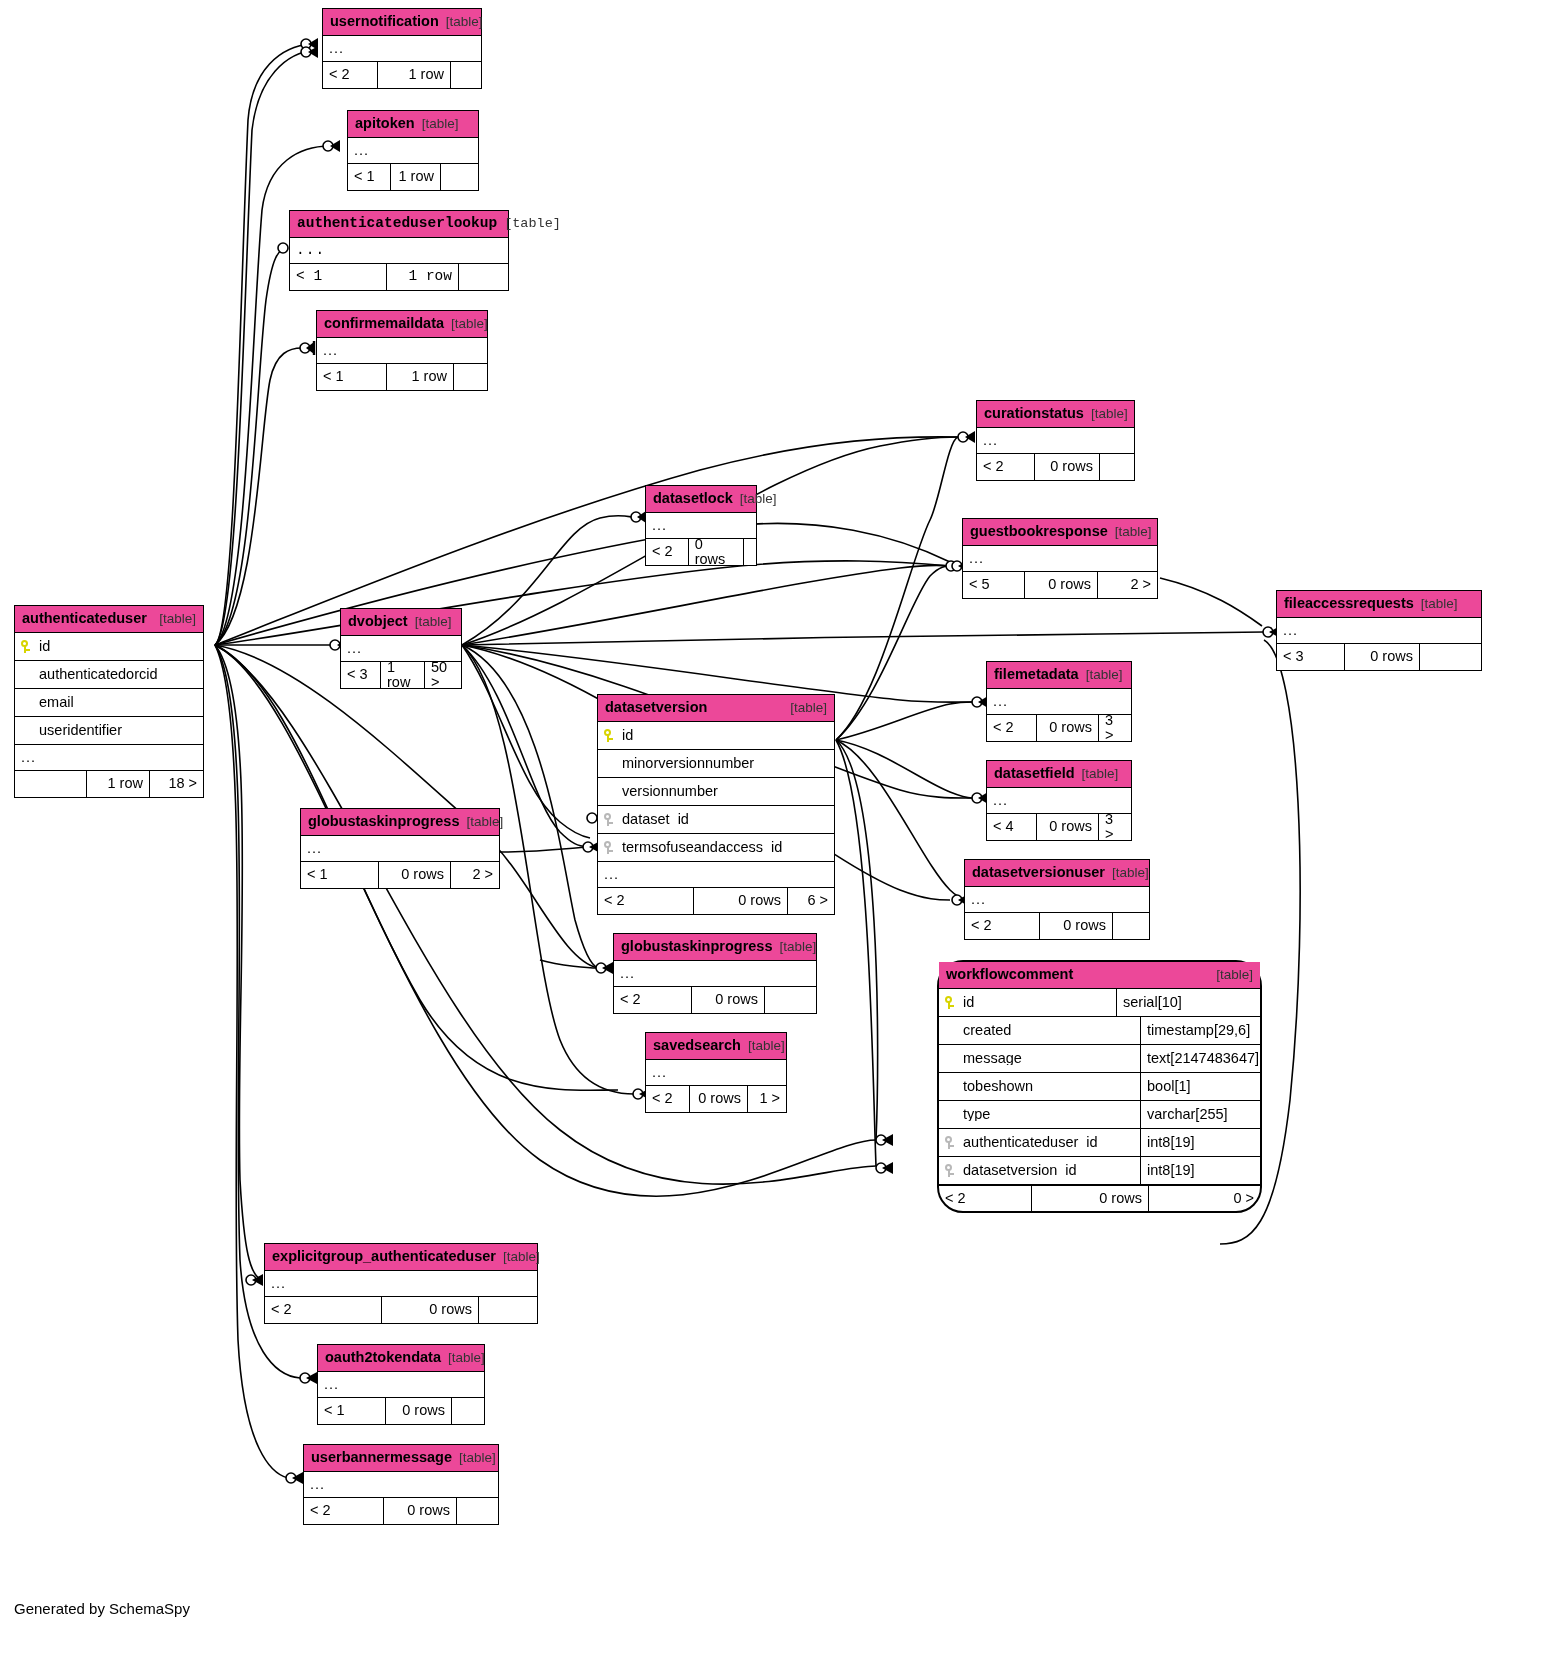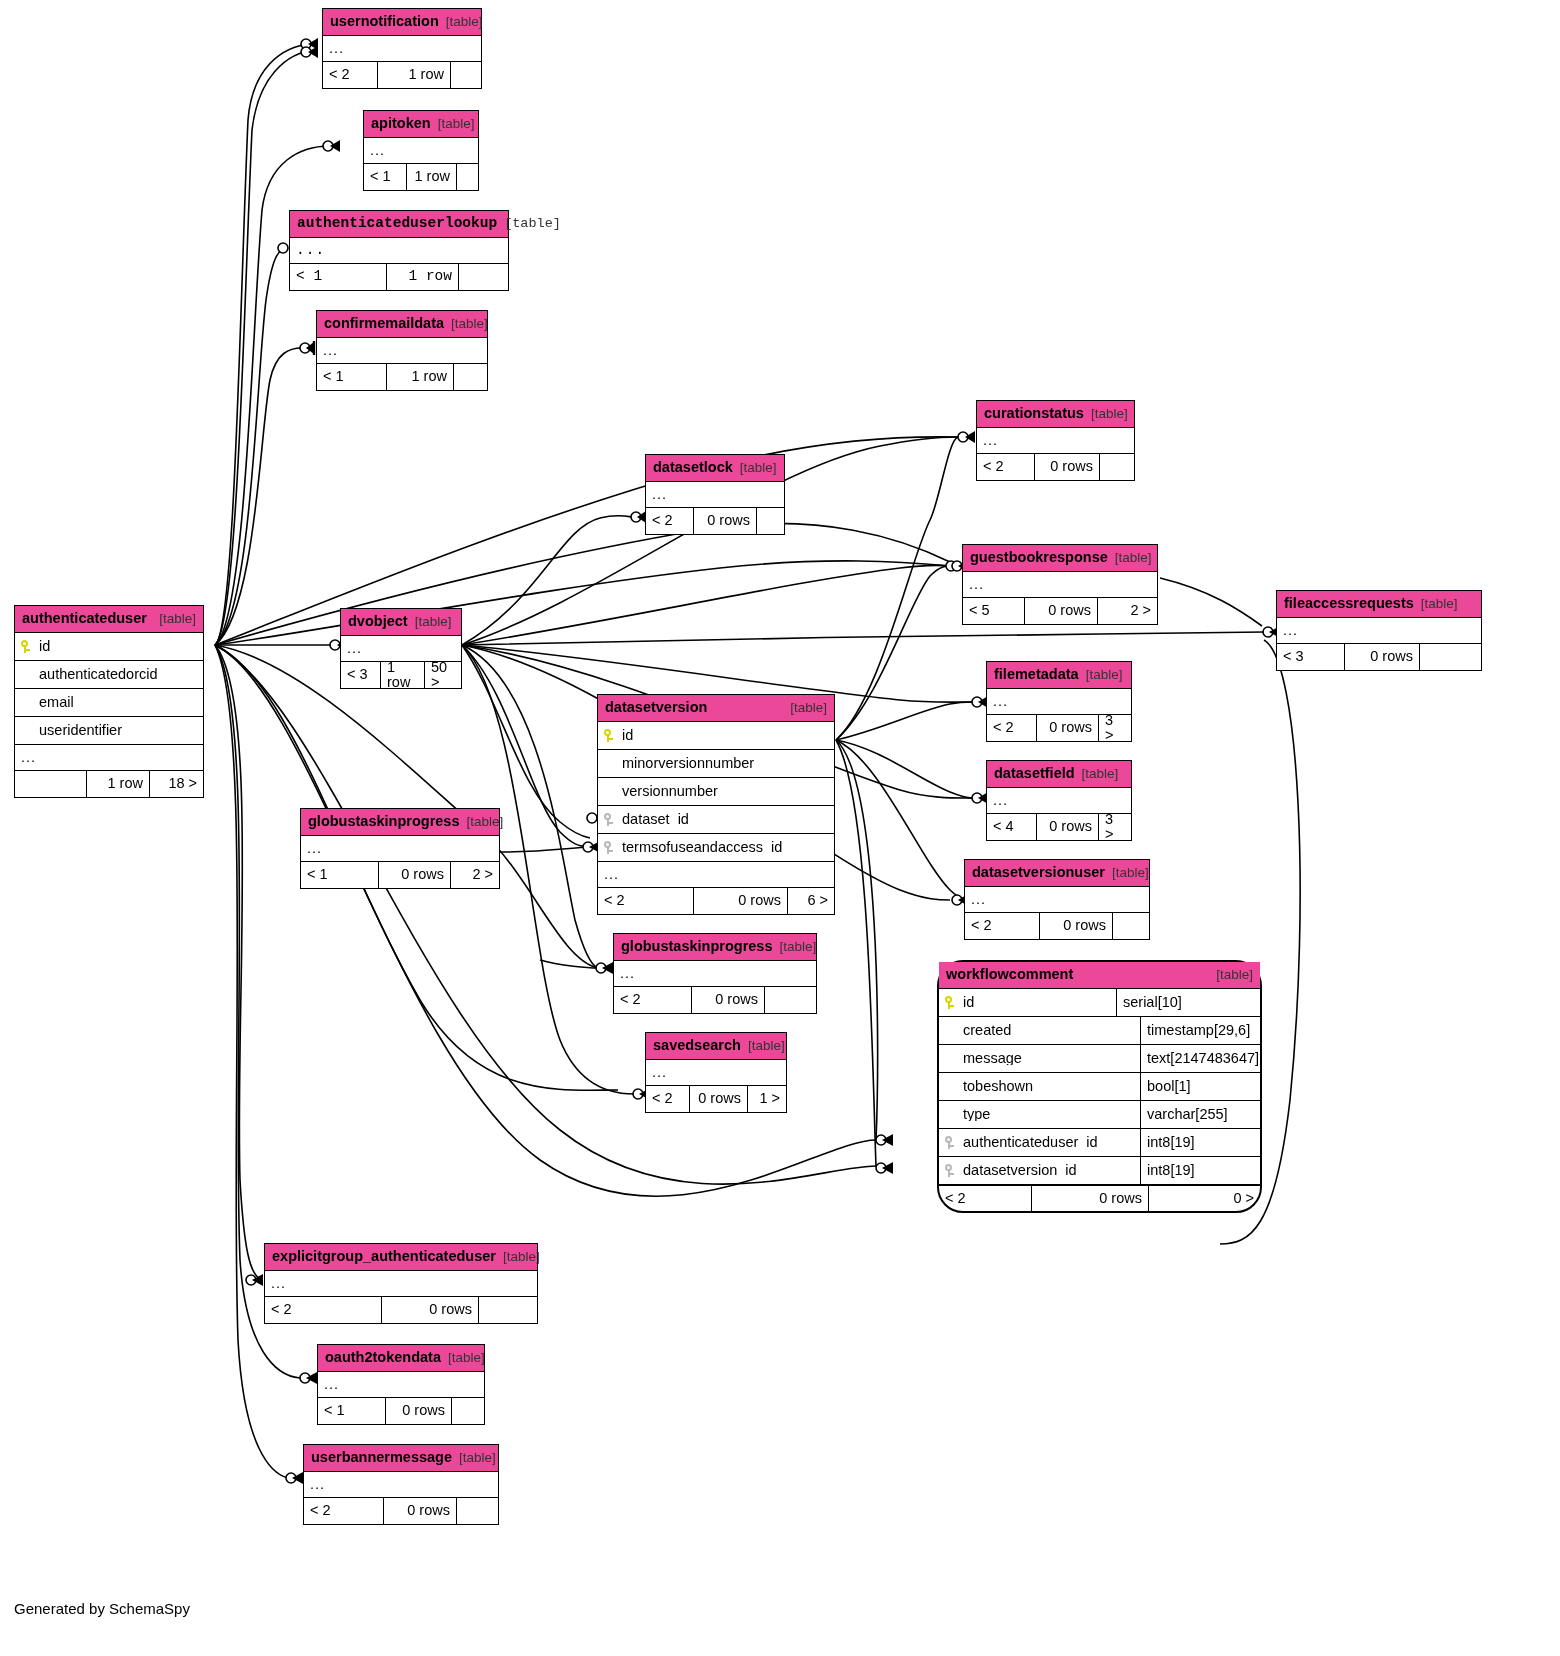--- a/index.html
+++ b/index.html
@@ -274,21 +274,21 @@
       <span class="ttag">[table]</span>
     </div>
     <div class="ellipsis-row">...</div>
     <div class="footer">
       <div class="fcell fleft" style="width:55px;">&lt; 2</div>
       <div class="fcell fright" style="width:73px;">1 row</div>
       <div class="fcell fright" style="flex:1;"></div>
     </div>
   </div>
 
-  <div class="node" style="left:363px; top:110px; width:116px;">
+  <div class="node" style="left:347px; top:110px; width:132px;">
     <div class="title">
       <span class="tname">apitoken</span>
       <span class="ttag">[table]</span>
     </div>
     <div class="ellipsis-row">...</div>
     <div class="footer">
       <div class="fcell fleft" style="width:43px;">&lt; 1</div>
       <div class="fcell fright" style="width:50px;">1 row</div>
       <div class="fcell fright" style="flex:1;"></div>
     </div>
@@ -326,21 +326,21 @@
       <span class="ttag">[table]</span>
     </div>
     <div class="ellipsis-row">...</div>
     <div class="footer">
       <div class="fcell fleft" style="width:58px;">&lt; 2</div>
       <div class="fcell fright" style="width:65px;">0 rows</div>
       <div class="fcell fright" style="flex:1;"></div>
     </div>
   </div>
 
-  <div class="node" style="left:962px; top:544px; width:196px;text-align:right;">
+  <div class="node" style="left:962px; top:518px; width:196px;text-align:right;">
     <div class="title">
       <span class="tname">guestbookresponse</span>
       <span class="ttag">[table]</span>
     </div>
     <div class="ellipsis-row">...</div>
     <div class="footer">
       <div class="fcell fleft" style="width:62px;">&lt; 5</div>
       <div class="fcell fright" style="width:73px;">0 rows</div>
       <div class="fcell fright" style="flex:1;">2 &gt;</div>
     </div>
@@ -352,21 +352,21 @@
       <span class="ttag">[table]</span>
     </div>
     <div class="ellipsis-row">...</div>
     <div class="footer">
       <div class="fcell fleft" style="width:68px;">&lt; 3</div>
       <div class="fcell fright" style="width:75px;">0 rows</div>
       <div class="fcell fright" style="flex:1;"></div>
     </div>
   </div>
 
-  <div class="node" style="left:645px; top:454px; width:140px;">
+  <div class="node" style="left:645px; top:485px; width:112px;">
     <div class="title">
       <span class="tname">datasetlock</span>
       <span class="ttag">[table]</span>
     </div>
     <div class="ellipsis-row">...</div>
     <div class="footer">
       <div class="fcell fleft" style="width:48px;">&lt; 2</div>
       <div class="fcell fright" style="width:63px;">0 rows</div>
       <div class="fcell fright" style="flex:1;"></div>
     </div>

